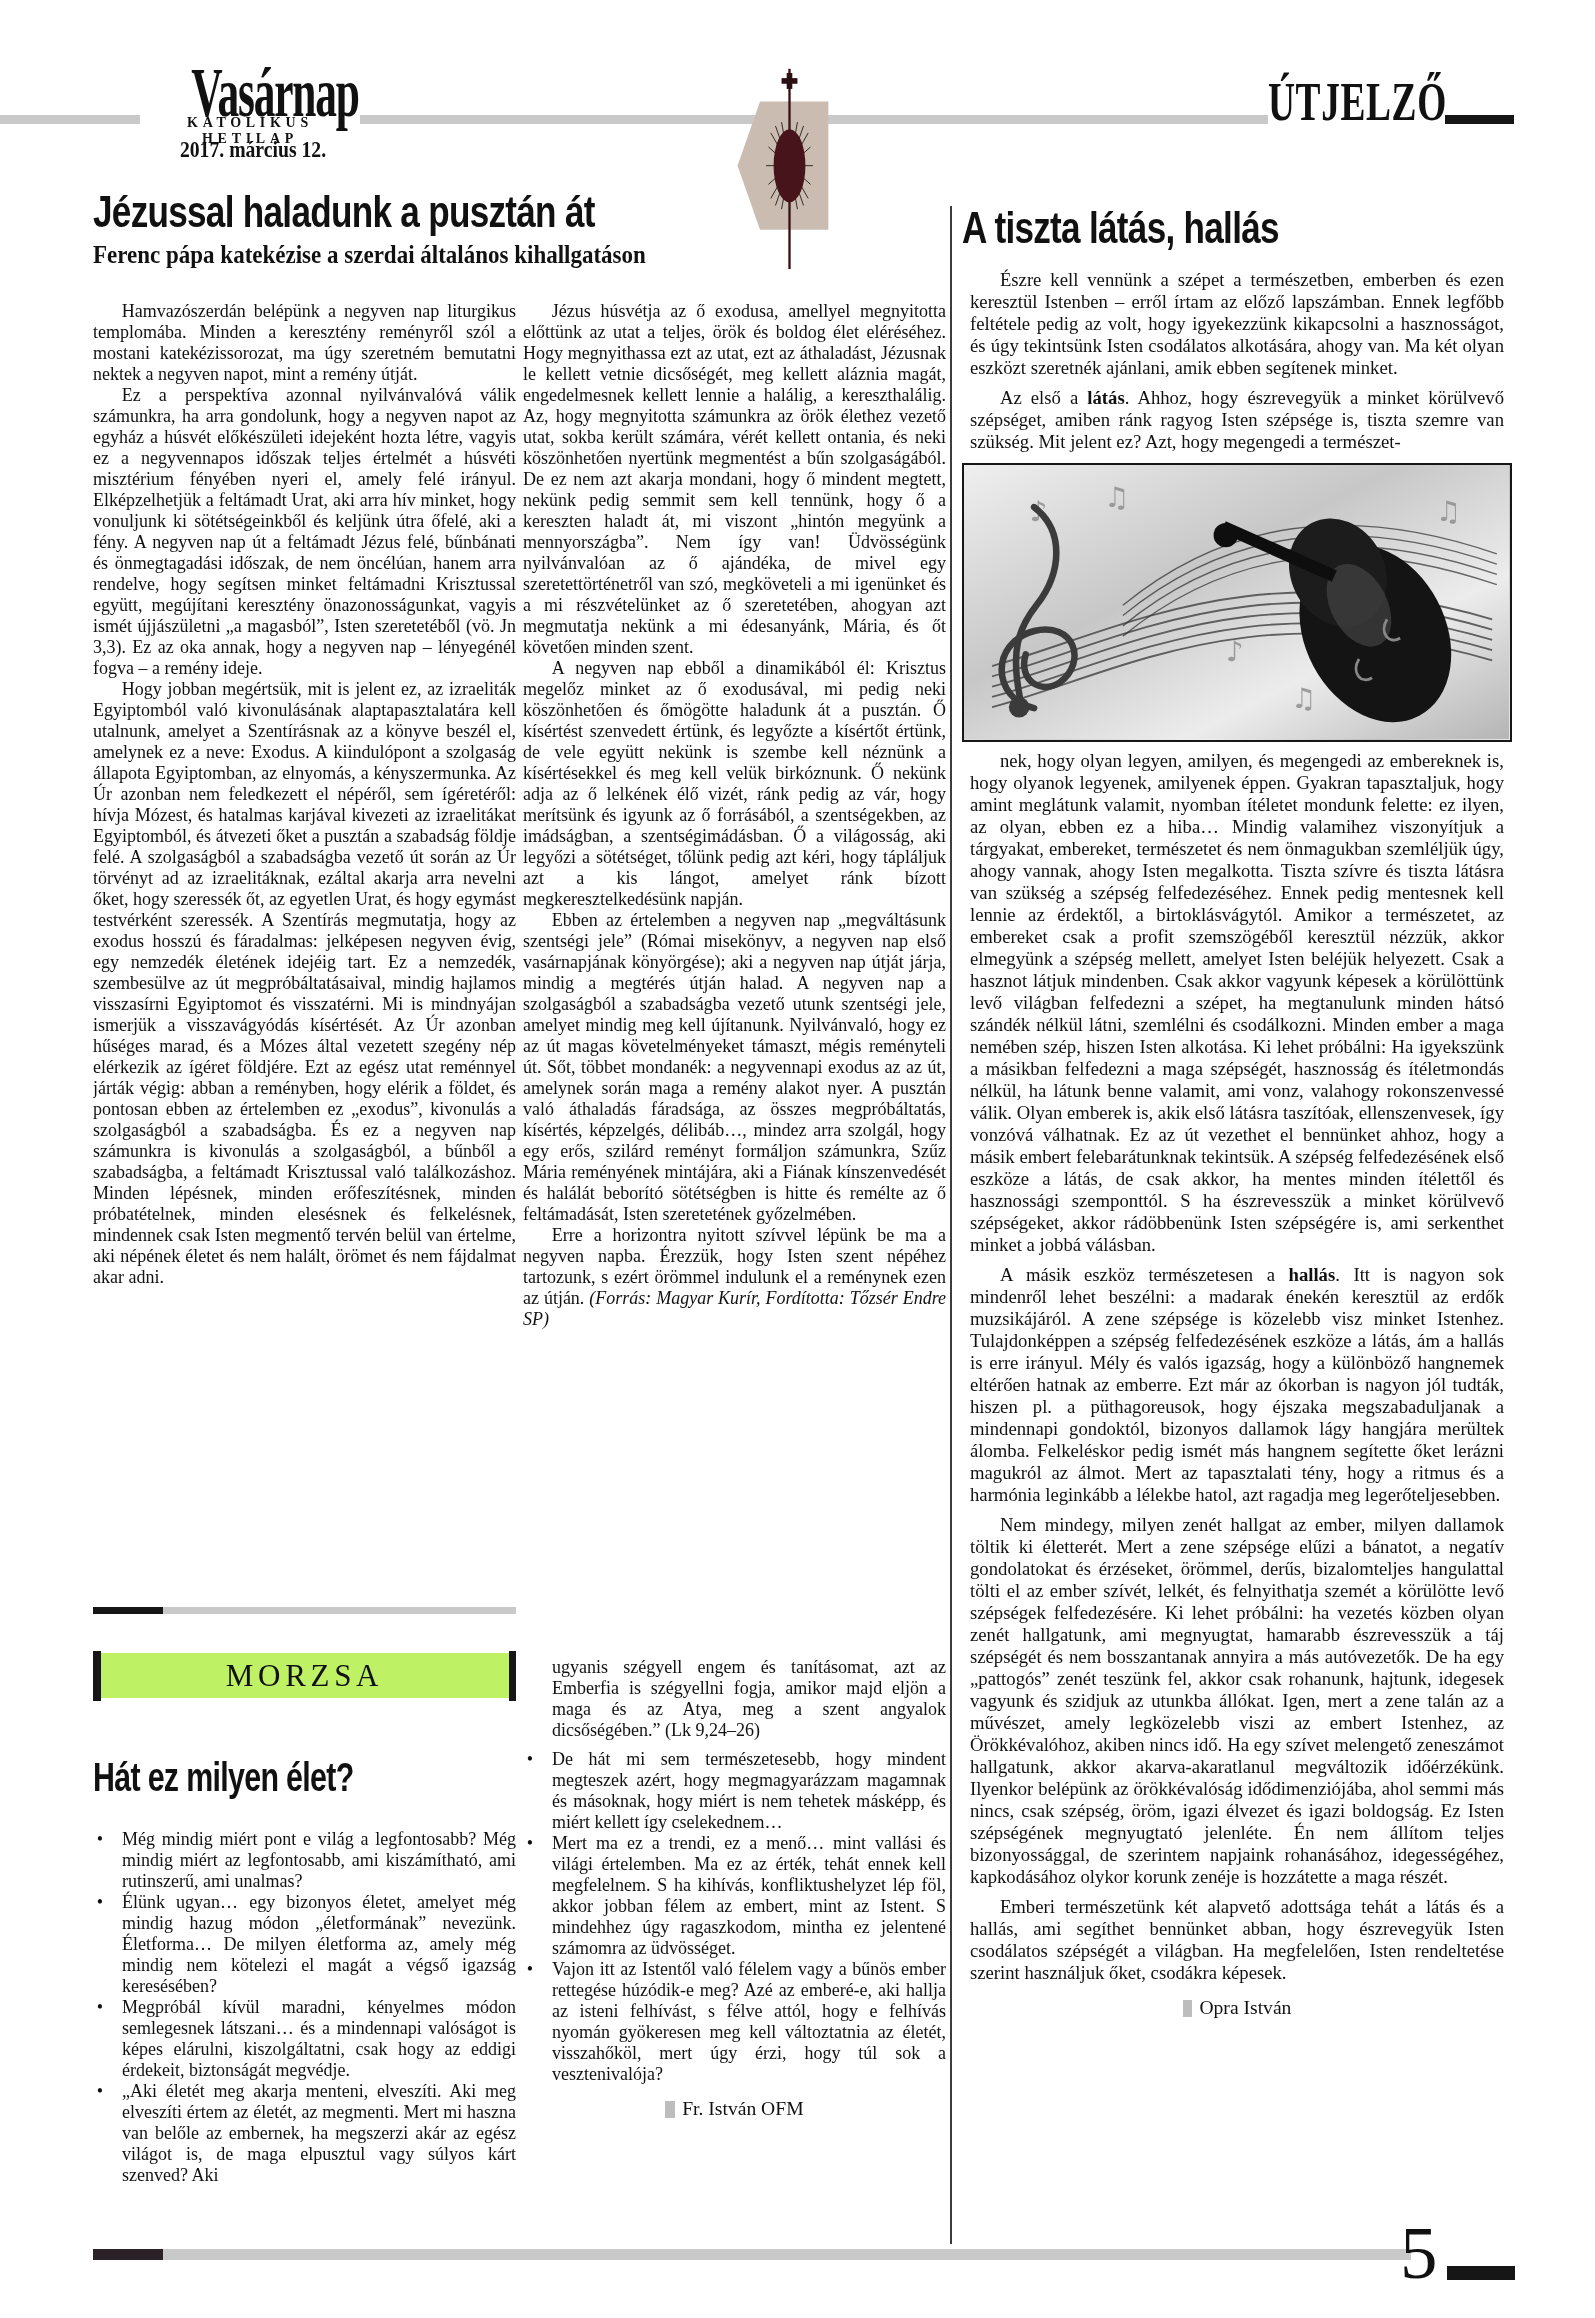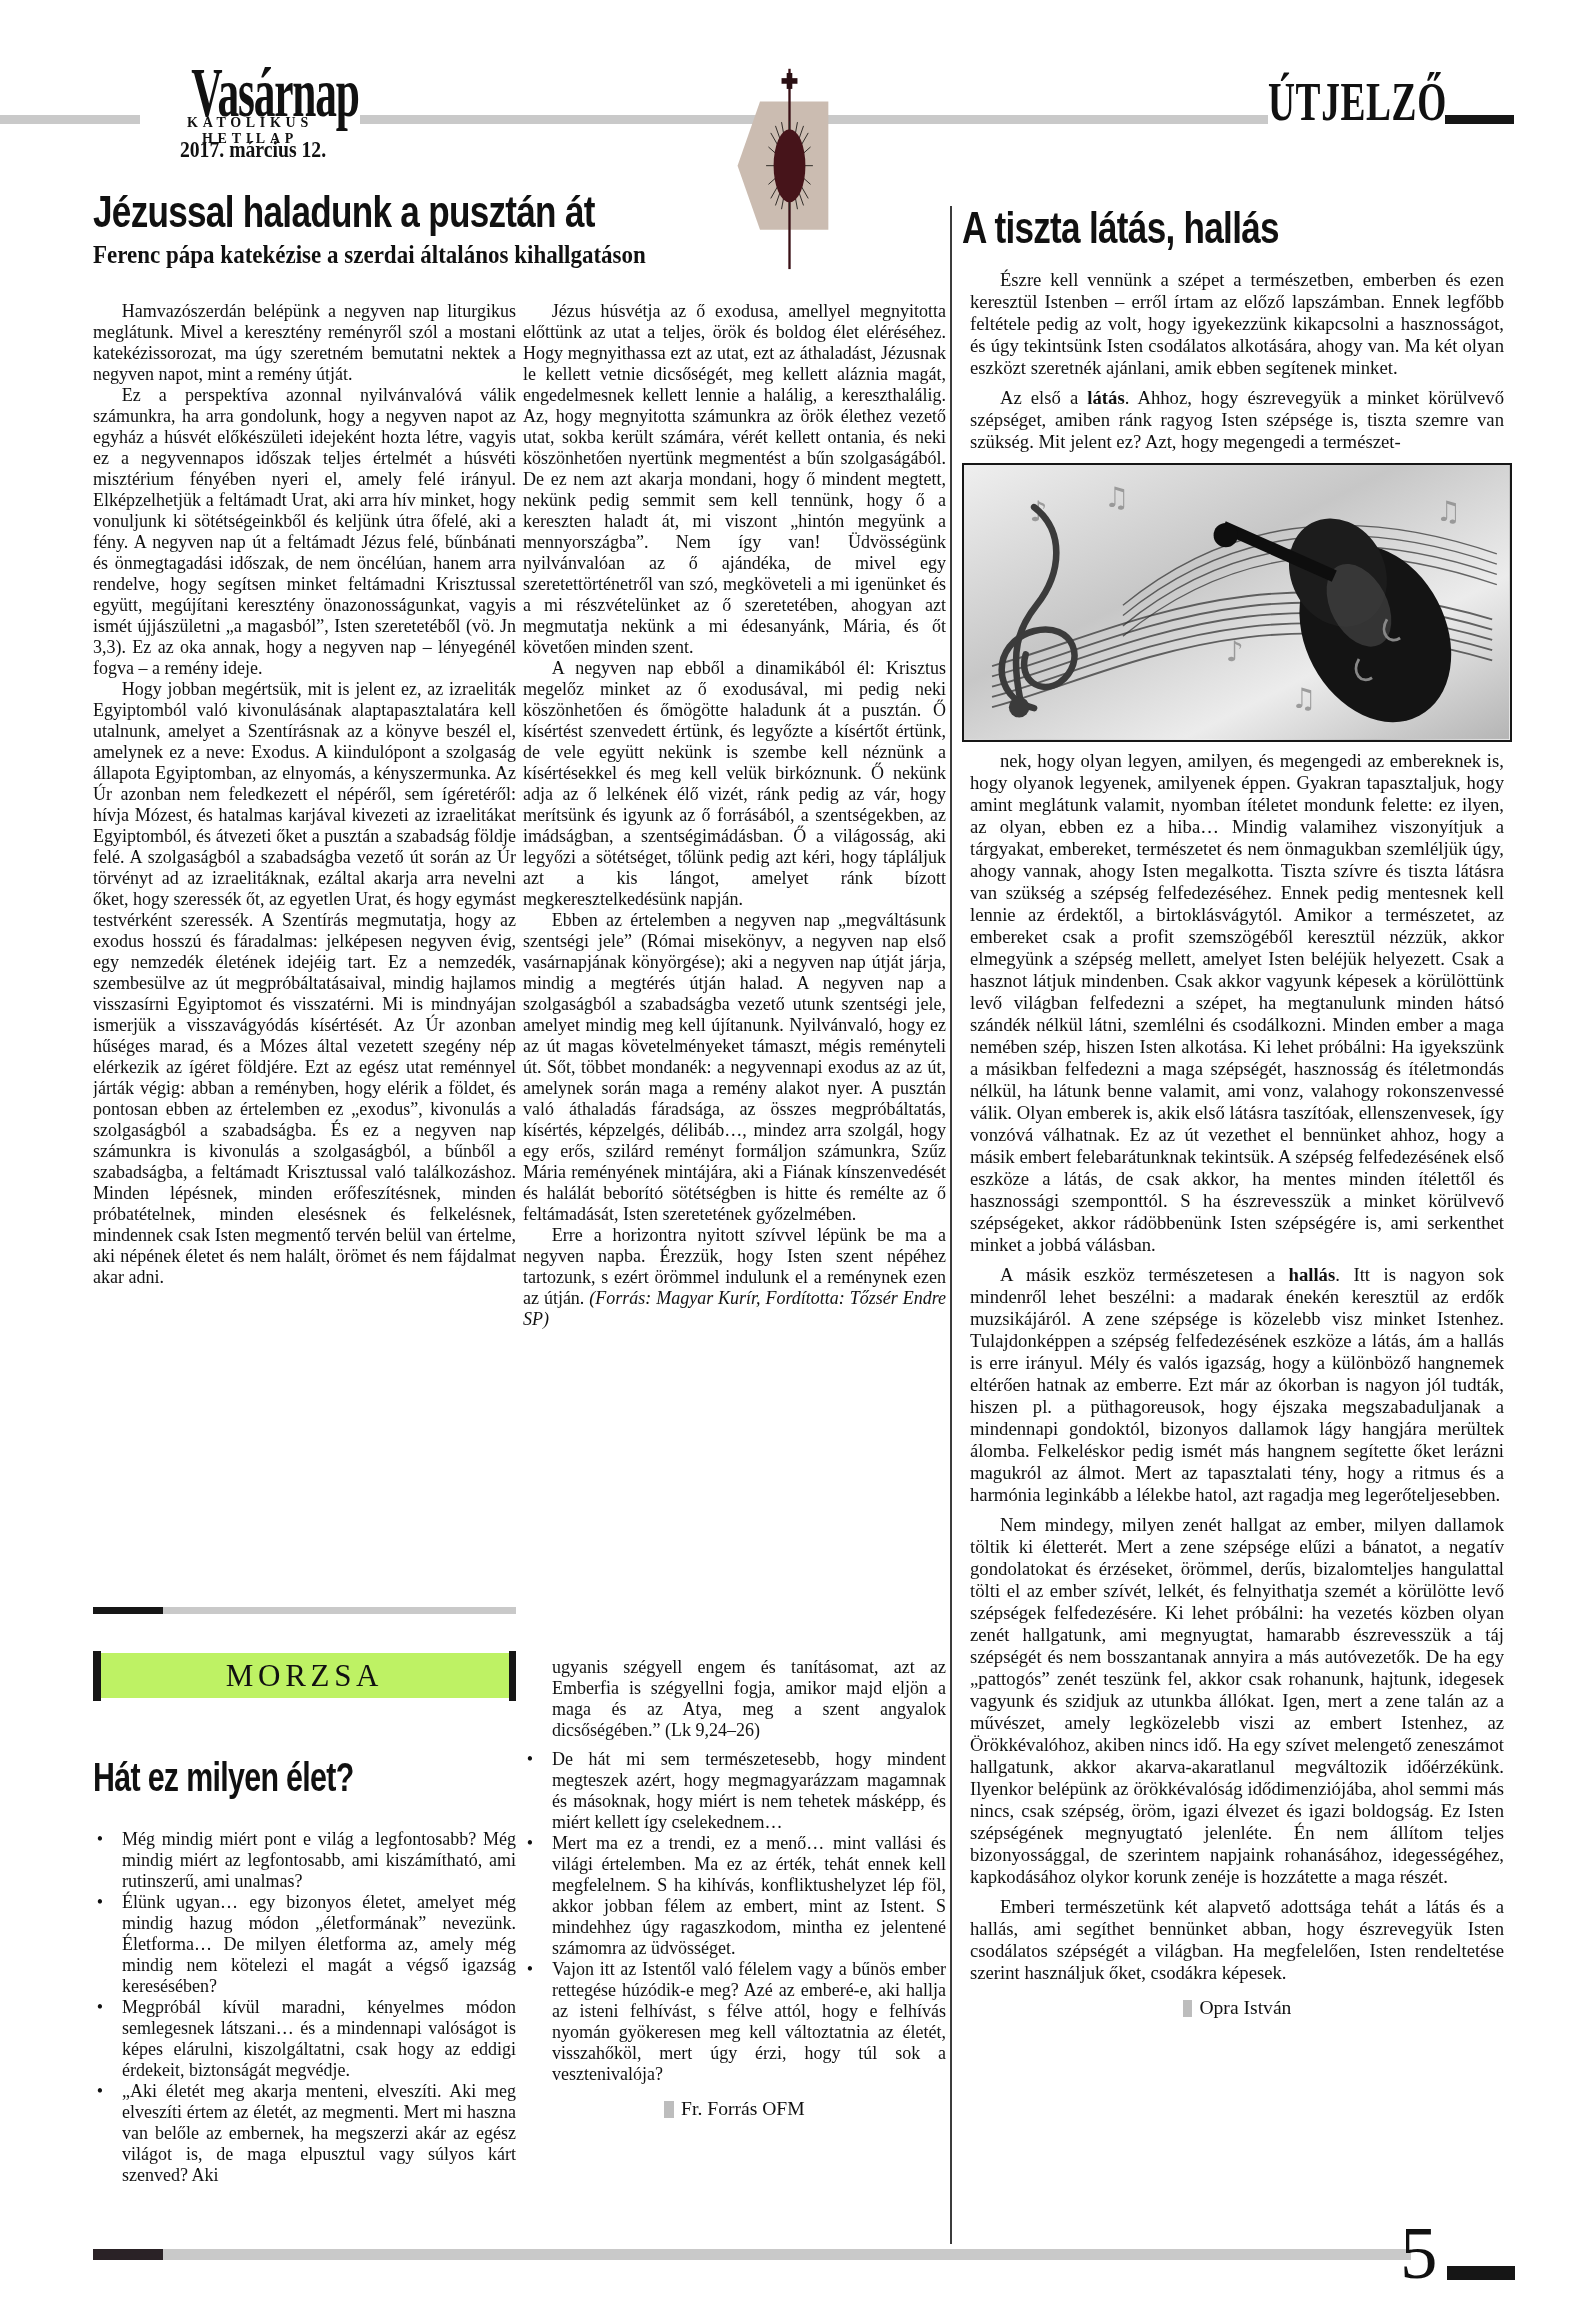--- a/index.html
+++ b/index.html
@@ -108,21 +108,21 @@
 
   <div id="main-vrule"></div>
 
   <div id="la-title-block">
     <span class="big-title">Jézussal haladunk a pusztán át</span>
     <span id="la-subtitle">Ferenc pápa katekézise a szerdai általános kihallgatáson</span>
   </div>
 
   <div id="la-col1" class="body-col">
 
-  <p>Hamvazószerdán belépünk a negyven nap liturgikus meglátunk. Mivel a keresztény reményről szól a mostani katekézissorozat, ma úgy szeretném bemutatni nektek a negyven napot, mint a remény útját.</p>
+  <p>Hamvazószerdán belépünk a negyven nap liturgikus templomába. Minden a keresztény reményről szól a mostani katekézissorozat, ma úgy szeretném bemutatni nektek a negyven napot, mint a remény útját.</p>
       <p>Ez a perspektíva azonnal nyilvánvalóvá válik számunkra, ha arra gondolunk, hogy a negyven napot az egyház a húsvét előkészületi idejeként hozta létre, vagyis ez a negyvennapos időszak teljes értelmét a húsvéti misztérium fényében nyeri el, amely felé irányul. Elképzelhetjük a feltámadt Urat, aki arra hív minket, hogy vonuljunk ki sötétségeinkből és keljünk útra őfelé, aki a fény. A negyven nap út a feltámadt Jézus felé, bűnbánati és önmegtagadási időszak, de nem öncélúan, hanem arra rendelve, hogy segítsen minket feltámadni Krisztussal együtt, megújítani keresztény önazonosságunkat, vagyis ismét újjászületni „a magasból”, Isten szeretetéből (vö. Jn 3,3). Ez az oka annak, hogy a negyven nap – lényegénél fogva – a remény ideje.</p>
       <p>Hogy jobban megértsük, mit is jelent ez, az izraeliták Egyiptomból való kivonulásának alaptapasztalatára kell utalnunk, amelyet a Szentírásnak az a könyve beszél el, amelynek ez a neve: Exodus. A kiindulópont a szolgaság állapota Egyiptomban, az elnyomás, a kényszermunka. Az Úr azonban nem feledkezett el népéről, sem ígéretéről: hívja Mózest, és hatalmas karjával kivezeti az izraelitákat Egyiptomból, és átvezeti őket a pusztán a szabadság földje felé. A szolgaságból a szabadságba vezető út során az Úr törvényt ad az izraelitáknak, ezáltal akarja arra nevelni őket, hogy szeressék őt, az egyetlen Urat, és hogy egymást testvérként szeressék. A Szentírás megmutatja, hogy az exodus hosszú és fáradalmas: jelképesen negyven évig, egy nemzedék életének idejéig tart. Ez a nemzedék, szembesülve az út megpróbáltatásaival, mindig hajlamos visszasírni Egyiptomot és visszatérni. Mi is mindnyájan ismerjük a visszavágyódás kísértését. Az Úr azonban hűséges marad, és a Mózes által vezetett szegény nép elérkezik az ígéret földjére. Ezt az egész utat reménnyel járták végig: abban a reményben, hogy elérik a földet, és pontosan ebben az értelemben ez „exodus”, kivonulás a szolgaságból a szabadságba. És ez a negyven nap számunkra is kivonulás a szolgaságból, a bűnből a szabadságba, a feltámadt Krisztussal való találkozáshoz. Minden lépésnek, minden erőfeszítésnek, minden próbatételnek, minden elesésnek és felkelésnek, mindennek csak Isten megmentő tervén belül van értelme, aki népének életet és nem halált, örömet és nem fájdalmat akar adni.</p>
     </div>
 
   <div id="la-col2" class="body-col">
     <div>
 
     <p>Jézus húsvétja az ő exodusa, amellyel megnyitotta előttünk az utat a teljes, örök és boldog élet eléréséhez. Hogy megnyithassa ezt az utat, ezt az áthaladást, Jézusnak le kellett vetnie dicsőségét, meg kellett aláznia magát, engedelmesnek kellett lennie a halálig, a kereszthalálig. Az, hogy megnyitotta számunkra az örök élethez vezető utat, sokba került számára, vérét kellett ontania, és neki köszönhetően nyertünk megmentést a bűn szolgaságából. De ez nem azt akarja mondani, hogy ő mindent megtett, nekünk pedig semmit sem kell tennünk, hogy ő a kereszten haladt át, mi viszont „hintón megyünk a mennyországba”. Nem így van! Üdvösségünk nyilvánvalóan az ő ajándéka, de mivel egy szeretettörténetről van szó, megköveteli a mi igenünket és a mi részvételünket az ő szeretetében, ahogyan azt megmutatja nekünk a mi édesanyánk, Mária, és őt követően minden szent.</p>
         <p>A negyven nap ebből a dinamikából él: Krisztus megelőz minket az ő exodusával, mi pedig neki köszönhetően és őmögötte haladunk át a pusztán. Ő kísértést szenvedett értünk, és legyőzte a kísértőt értünk, de vele együtt nekünk is szembe kell néznünk a kísértésekkel és meg kell velük birkóznunk. Ő nekünk adja az ő lelkének élő vizét, ránk pedig az vár, hogy merítsünk és igyunk az ő forrásából, a szentségekben, az imádságban, a szentségimádásban. Ő a világosság, aki legyőzi a sötétséget, tőlünk pedig azt kéri, hogy tápláljuk azt a kis lángot, amelyet ránk bízott megkeresztelkedésünk napján.</p>
         <p>Ebben az értelemben a negyven nap „megváltásunk szentségi jele” (Római misekönyv, a negyven nap első vasárnapjának könyörgése); aki a negyven nap útját járja, mindig a megtérés útján halad. A negyven nap a szolgaságból a szabadságba vezető utunk szentségi jele, amelyet mindig meg kell újítanunk. Nyilvánvaló, hogy ez az út magas követelményeket támaszt, mégis reményteli út. Sőt, többet mondanék: a negyvennapi exodus az az út, amelynek során maga a remény alakot nyer. A pusztán való áthaladás fáradsága, az összes megpróbáltatás, kísértés, képzelgés, délibáb…, mindez arra szolgál, hogy egy erős, szilárd reményt formáljon számunkra, Szűz Mária reményének mintájára, aki a Fiának kínszenvedését és halálát beborító sötétségben is hitte és remélte az ő feltámadását, Isten szeretetének győzelmében.</p>
@@ -150,21 +150,21 @@
   </div>
 
   <div id="morzsa-col2">
     <p id="morzsa-cont">ugyanis szégyell engem és tanításomat, azt az Emberfia is szégyellni fogja, amikor majd eljön a maga és az Atya, meg a szent angyalok dicsőségében.” (Lk 9,24–26)</p>
     <div class="bullet-list">
 
     <p class="bitem">De hát mi sem természetesebb, hogy mindent megteszek azért, hogy megmagyarázzam magamnak és másoknak, hogy miért is nem tehetek másképp, és miért kellett így cselekednem…</p>
         <p class="bitem">Mert ma ez a trendi, ez a menő… mint vallási és világi értelemben. Ma ez az érték, tehát ennek kell megfelelnem. S ha kihívás, konfliktushelyzet lép föl, akkor jobban félem az embert, mint az Istent. S mindehhez úgy ragaszkodom, mintha ez jelentené számomra az üdvösséget.</p>
         <p class="bitem">Vajon itt az Istentől való félelem vagy a bűnös ember rettegése húzódik-e meg? Azé az emberé-e, aki hallja az isteni felhívást, s félve attól, hogy e felhívás nyomán gyökeresen meg kell változtatnia az életét, visszahőköl, mert úgy érzi, hogy túl sok a vesztenivalója?</p>
       </div>
-    <div class="signature"><span class="sig-square"></span><span>Fr. Forrás OFM</span></div>
+    <div class="signature"><span class="sig-square"></span><span>Fr. István OFM</span></div>
   </div>
 
   <div id="right-col">
     <div id="ra-title">
       <span class="big-title">A tiszta látás, hallás</span>
     </div>
     <p>Észre kell vennünk a szépet a természetben, emberben és ezen keresztül Istenben – erről írtam az előző lapszámban. Ennek legfőbb feltétele pedig az volt, hogy igyekezzünk kikapcsolni a hasznosságot, és úgy tekintsünk Isten csodálatos alkotására, ahogy van. Ma két olyan eszközt szeretnék ajánlani, amik ebben segítenek minket.</p>
     <p><span>Az első a </span><b>látás</b><span>. Ahhoz, hogy észrevegyük a minket körülvevő szépséget, amiben ránk ragyog Isten szépsége is, tiszta szemre van szükség. Mit jelent ez? Azt, hogy megengedi a természet-</span></p>
 
     <div id="illustration">

